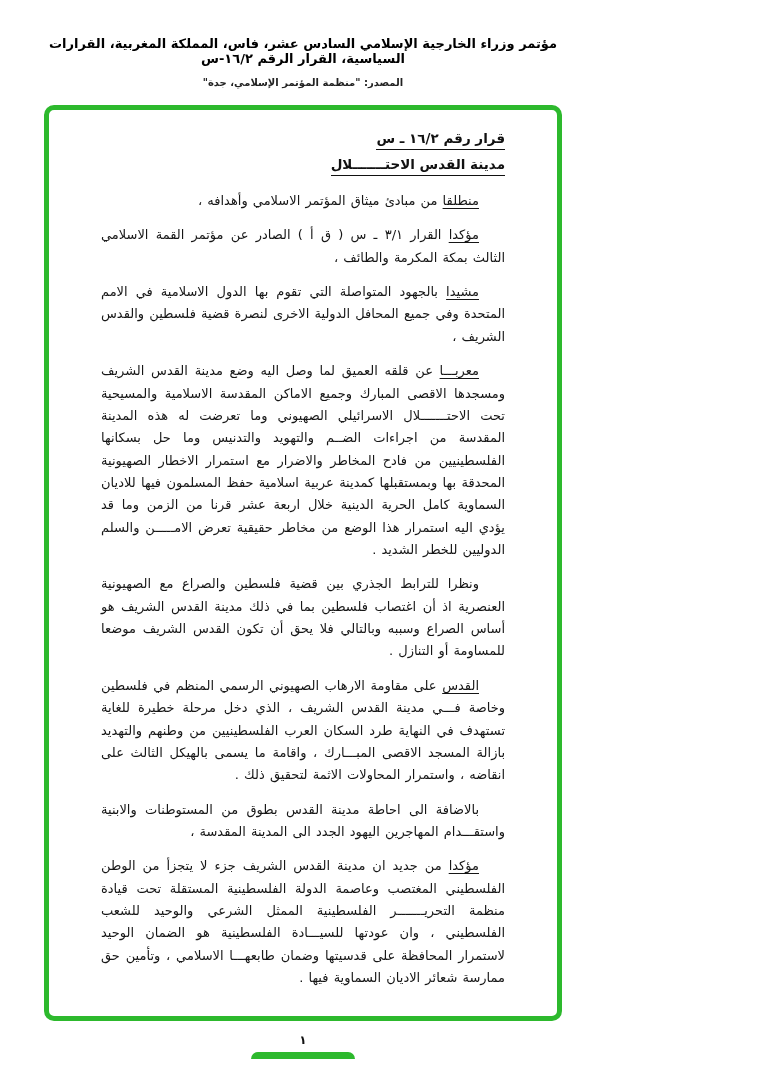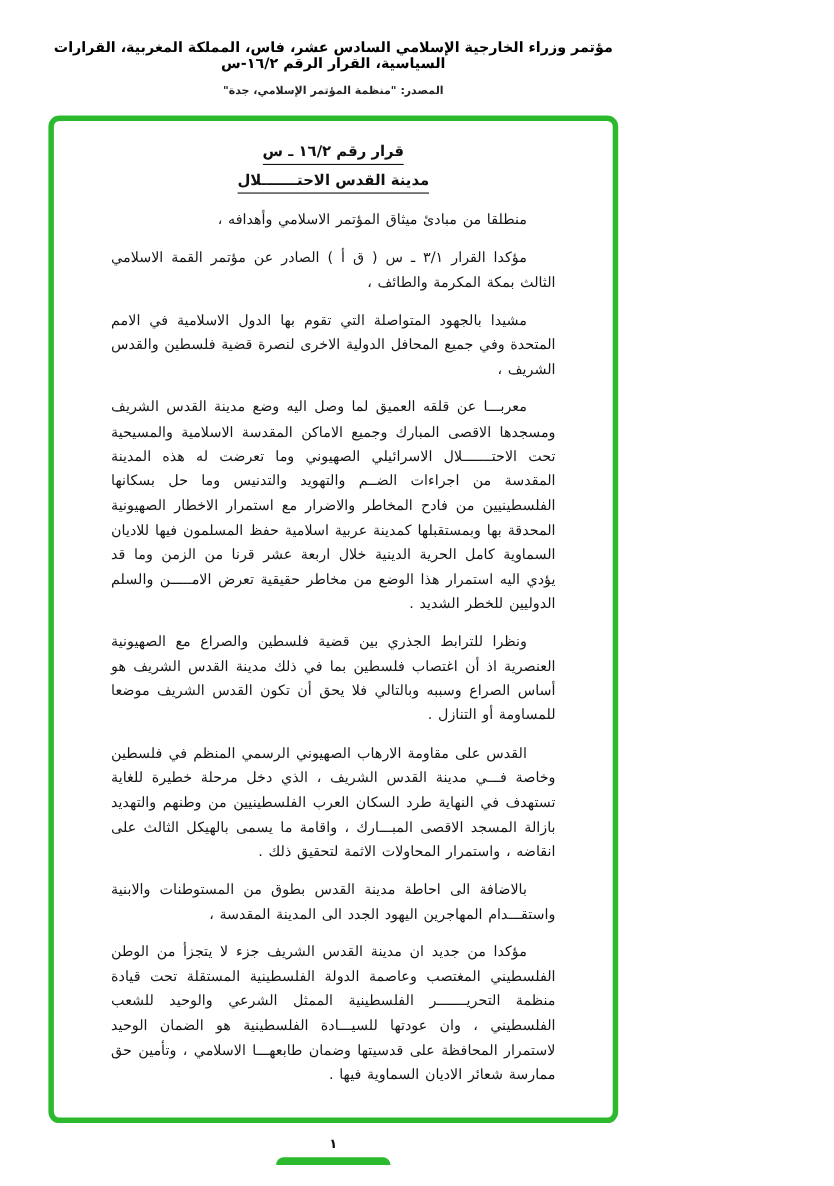--- a/index.html
+++ b/index.html
@@ -39,21 +39,20 @@
     text-align: center;
   }
   .doc-box {
     margin: 17px 44px 0 44px;
     border: 5px solid #2db92d;
     border-radius: 10px;
     padding: 20px 52px 26px 52px;
     background: #ffffff;
   }
   .doc-title-block {
-    text-align: center;
     margin-bottom: 14px;
   }
   .doc-title-line {
     display: block;
     margin: 0 auto 6px auto;
     font-size: 13.5px;
     font-weight: bold;
     color: #111111;
   }
   .underlined {
@@ -64,20 +63,21 @@
   .para {
     font-size: 13px;
     line-height: 1.72;
     text-align: justify;
     margin: 12px 0 0 0;
     color: #161616;
     text-indent: 26px;
     word-spacing: 1px;
   }
   .lead {
+    text-decoration: underline;
     text-underline-offset: 3px;
   }
   .page-number {
     text-align: center;
     font-size: 12px;
     font-weight: bold;
     color: #111111;
     margin-top: 12px;
   }
   .next-box-fragment {

